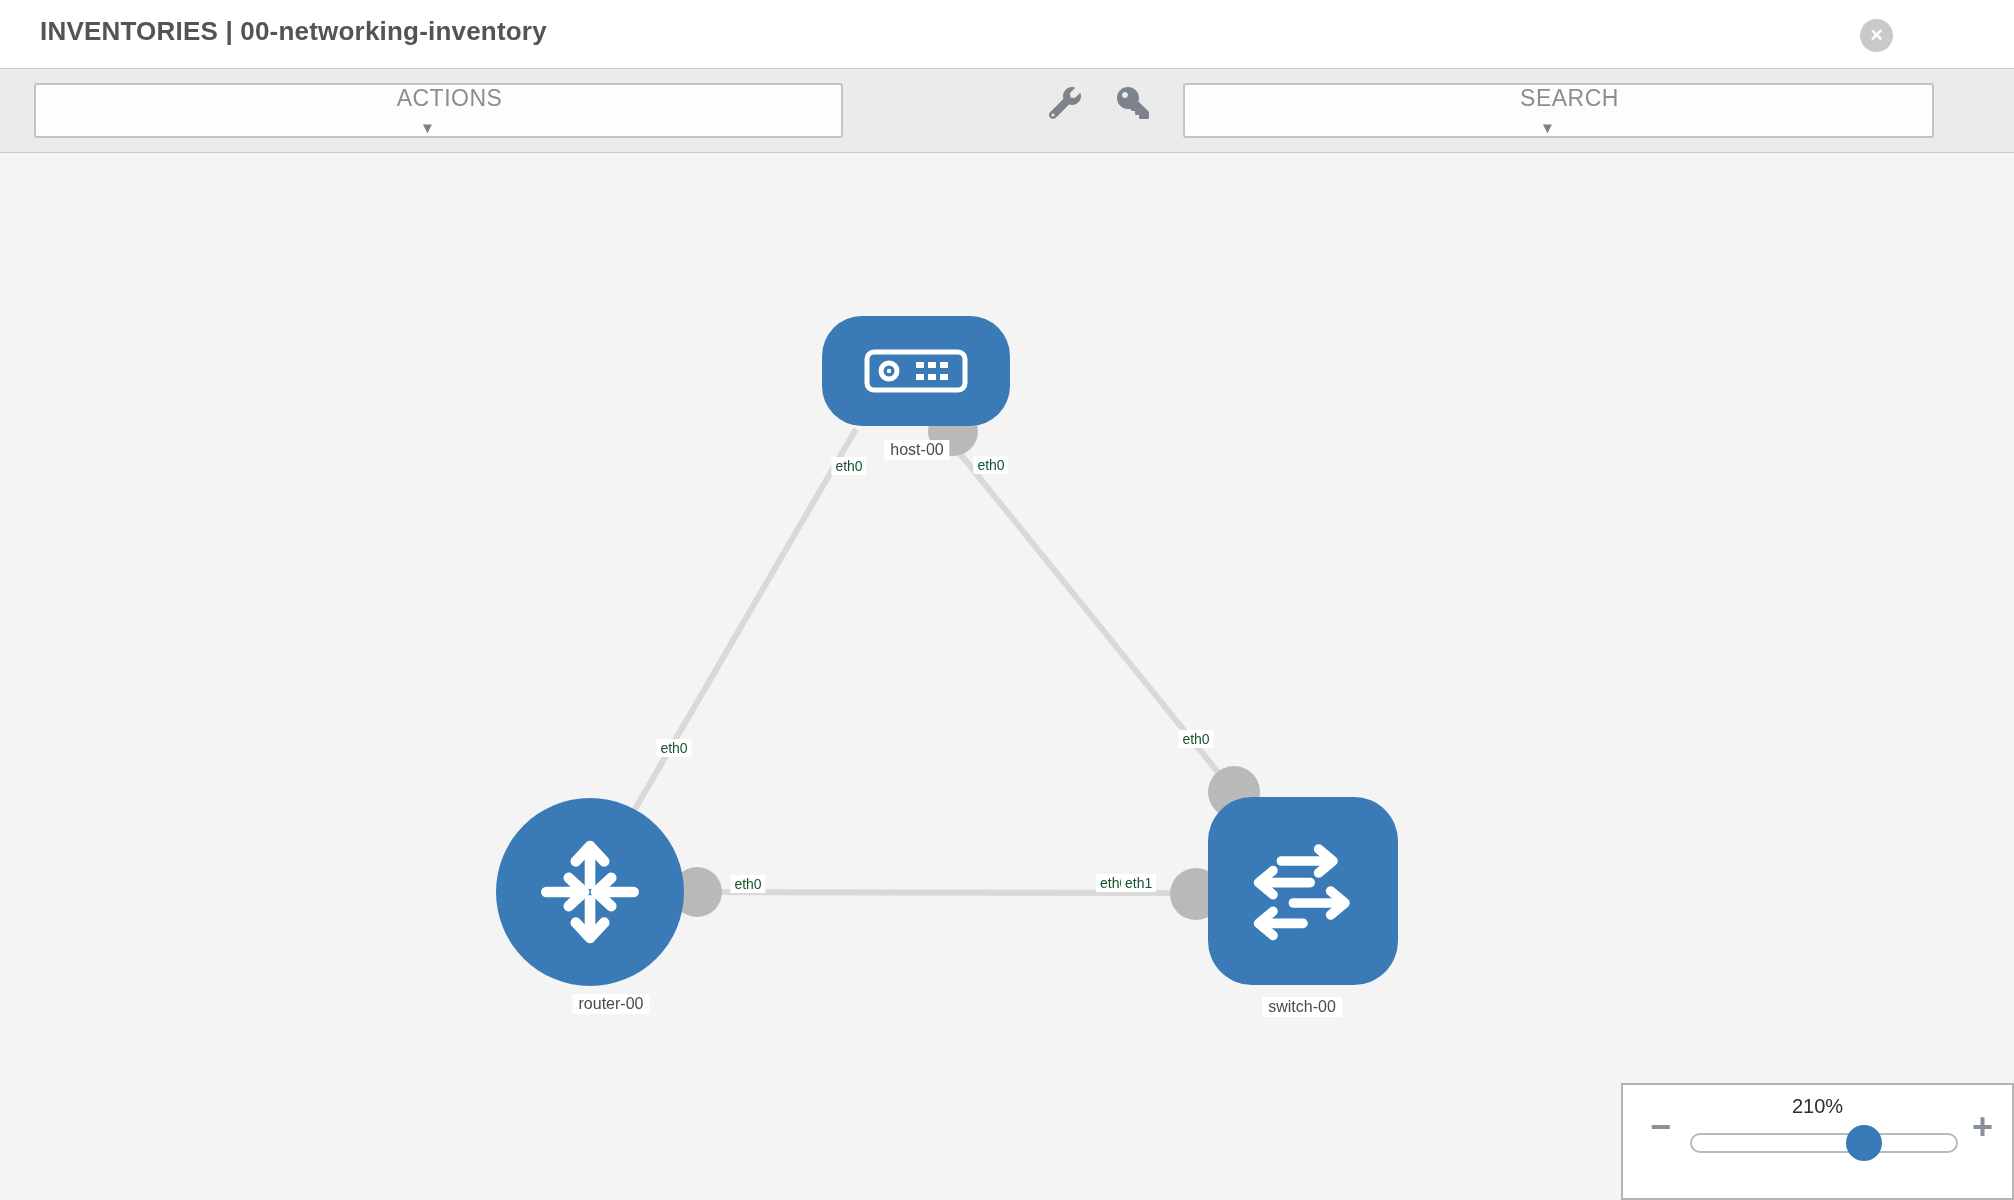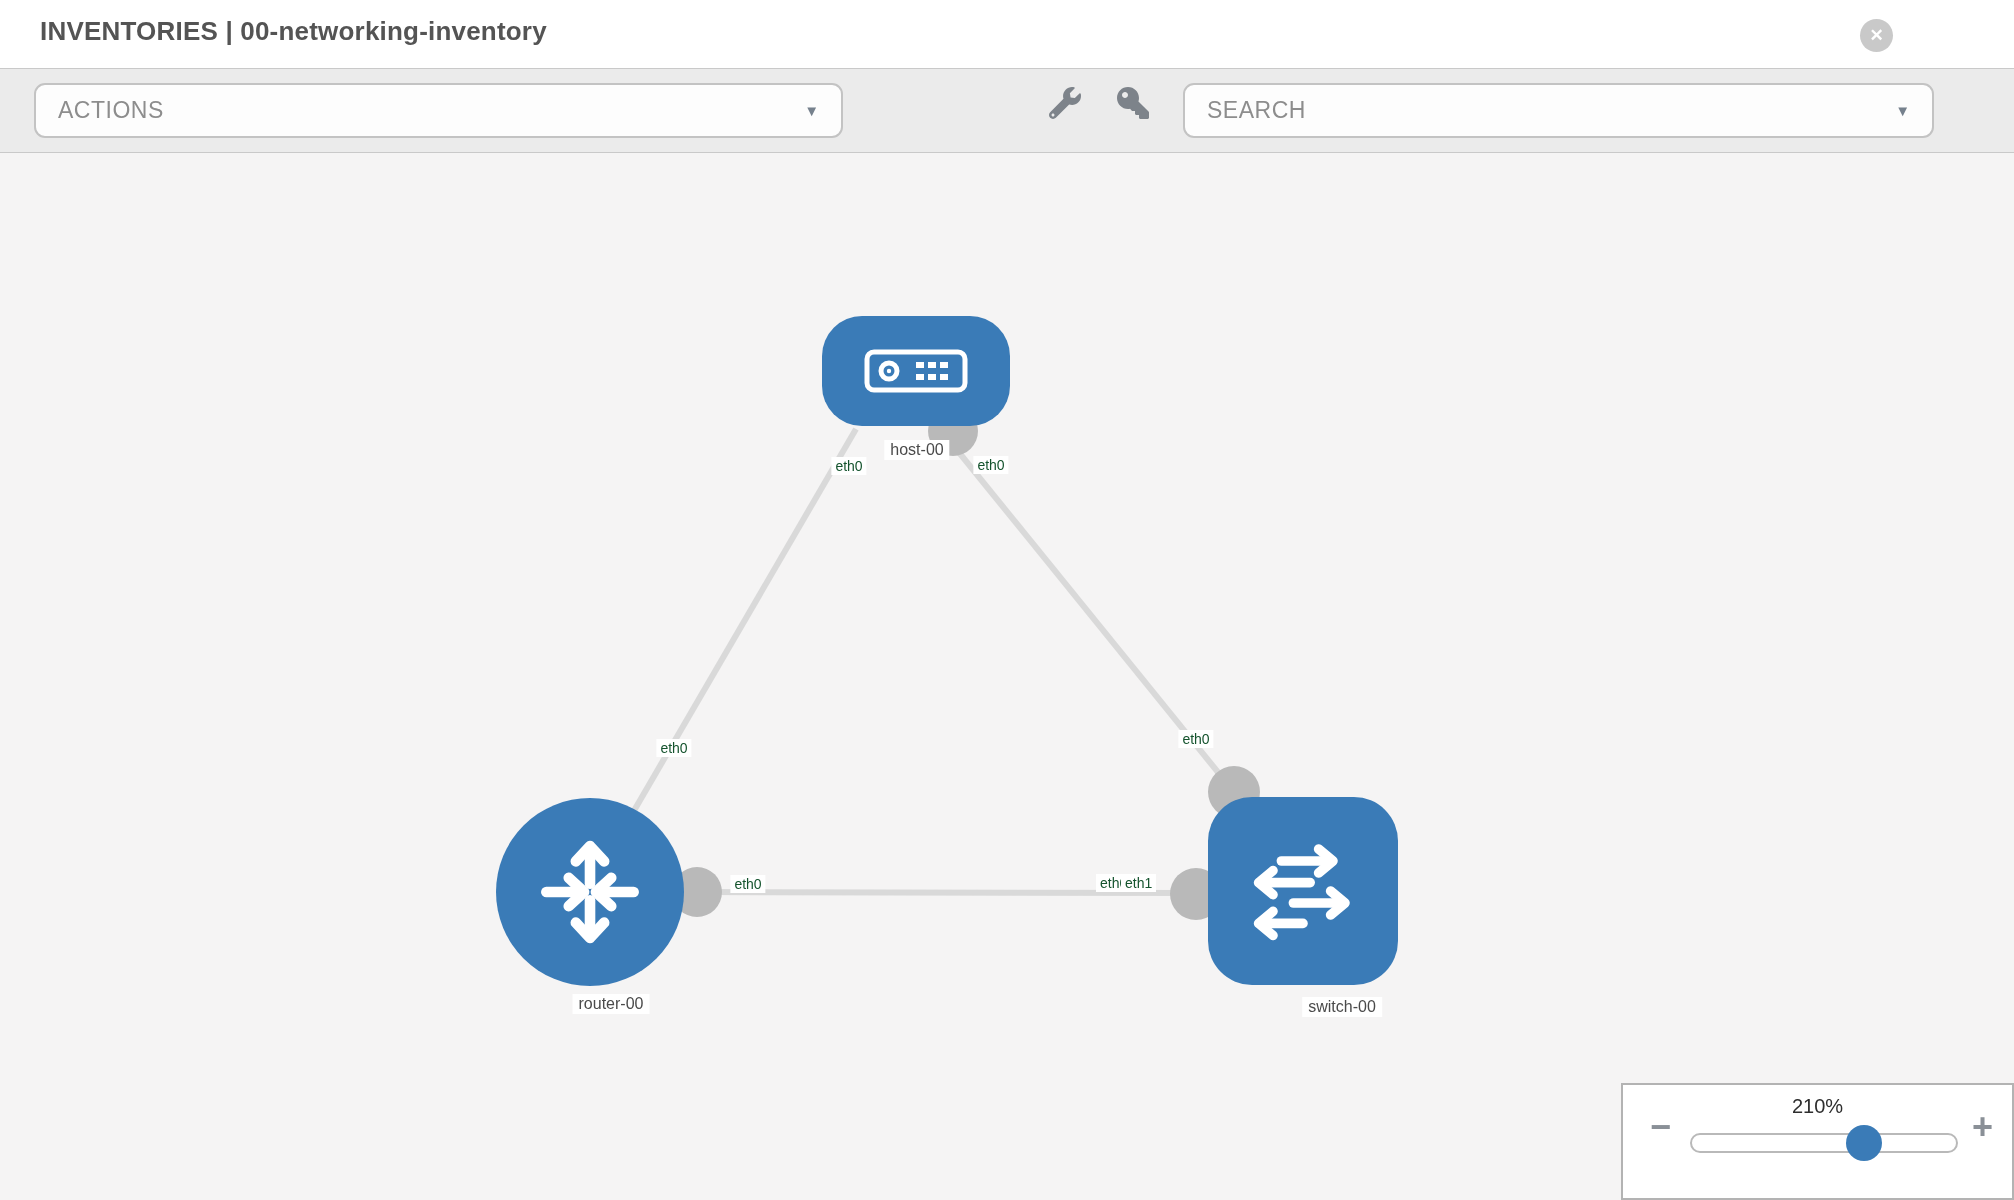--- a/index.html
+++ b/index.html
@@ -21,22 +21,22 @@
     background:#c9c9c9;color:#ffffff;display:flex;align-items:center;justify-content:center;
     font-size:17px;font-weight:700;cursor:pointer;
   }
   
   .toolbar{
     position:absolute;left:0;top:69px;width:2014px;height:84px;
     background:#ebebeb;border-bottom:1px solid #c9c9c9;box-sizing:border-box;
   }
   .select-box{
     position:absolute;top:14px;height:55px;background:#fdfdfd;
-    border:2px solid #c3c3c3;border-radius:11px;box-sizing:border-box;
-    display:flex;align-items:center;
+    border:2px solid #c3c3c3;border-radius:3px;box-sizing:border-box;
+    display:flex;align-items:center;flex-direction:column;
   }
   .select-actions{left:34px;width:809px;}
   .select-search{left:1183px;width:751px;}
   .select-label{
     margin-left:22px;font-size:23px;color:#8d8d8d;letter-spacing:0.5px;flex:1;
   }
   .select-caret{
     margin-right:22px;font-size:15px;color:#76818d;
   }
   .tool-icon{position:absolute;top:18px;width:32px;height:32px;cursor:pointer;}
@@ -178,21 +178,21 @@
         <line x1="42" y1="60" x2="82" y2="60"></line>
         <polyline points="73,50 85,60 73,70"></polyline>
         <line x1="50" y1="77" x2="16" y2="77"></line>
         <polyline points="25,67 13,77 25,87"></polyline>
       </g>
     </svg>
   </div>
 
   <div class="node-label" style="left:917px;top:287px;">host-00</div>
   <div class="node-label" style="left:591px;top:841px;margin-left:20px;">router-00</div>
-  <div class="node-label" style="left:1302px;top:844px;margin-left:40px;">switch-00</div>
+  <div class="node-label" style="left:1302px;top:844px;">switch-00</div>
 
   <div class="if-label if-centered" style="left:849px;top:304px;">eth0</div>
   <div class="if-label if-centered" style="left:991px;top:303px;">eth0</div>
   <div class="if-label if-centered" style="left:674px;top:586px;">eth0</div>
   <div class="if-label if-centered" style="left:1196px;top:577px;">eth0</div>
   <div class="if-label if-centered" style="left:748px;top:722px;">eth0</div>
   <div class="if-label" style="left:1096px;top:721px;">eth0</div>
   <div class="if-label" style="left:1121px;top:721px;text-align:center;">eth1</div>
 </div>
 

